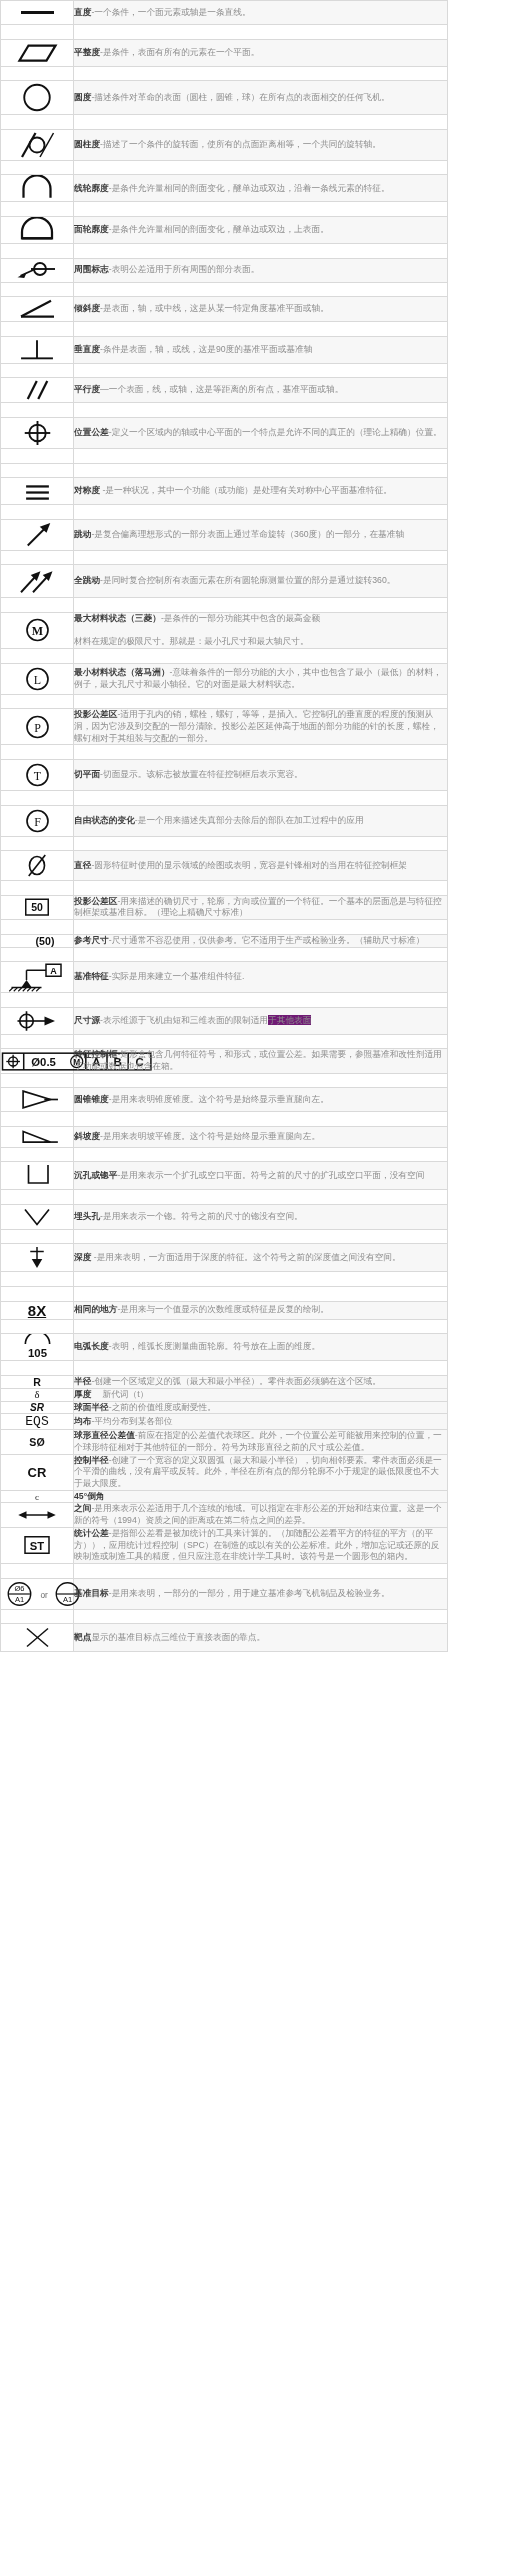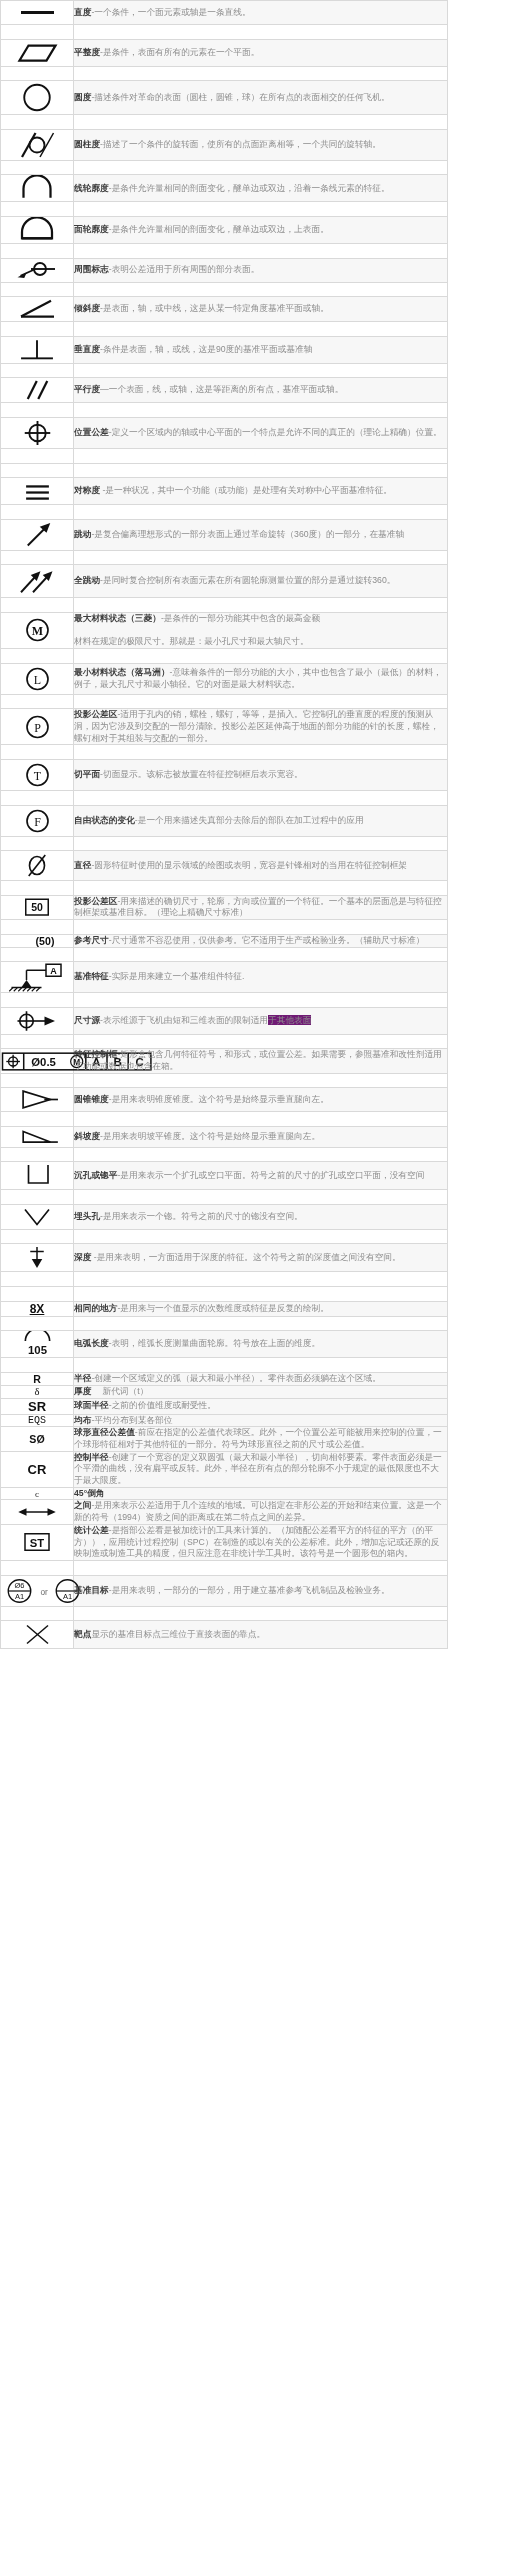--- a/index.html
+++ b/index.html
@@ -479,21 +479,21 @@
       <tr class="spacer-row">
         <td class="sym-cell"></td>
         <td></td>
       </tr>
       <tr class="spacer-row">
         <td class="sym-cell"></td>
         <td></td>
       </tr>
       <tr>
         <td class="sym-cell">
-          <span class="glyph g-sans" style="font-size:12px;text-decoration:underline;">8X</span>
+          <span class="glyph g-sans" style="font-size:15px;text-decoration:underline;">8X</span>
         </td>
         <td class="desc-cell"><span class="term">相同的地方</span><span>-是用来与一个值显示的次数维度或特征是反复的绘制。</span></td>
       </tr>
       <tr class="spacer-row">
         <td class="sym-cell"></td>
         <td></td>
       </tr>
       <tr>
         <td class="sym-cell">
           <svg width="41" height="26" viewBox="0 0 54 34">
@@ -514,27 +514,27 @@
         <td class="desc-cell"><span class="term">半径</span><span>-创建一个区域定义的弧（最大和最小半径）。零件表面必须躺在这个区域。</span></td>
       </tr>
       <tr>
         <td class="sym-cell">
           <span class="glyph g-serif" style="font-size:10.6px;font-weight:normal;">δ</span>
         </td>
         <td class="desc-cell"><span class="term">厚度</span><span>　 新代词（t）</span></td>
       </tr>
       <tr>
         <td class="sym-cell">
-          <span class="glyph g-sans" style="font-size:13px;">SR</span>
+          <span class="glyph g-sans" style="font-size:10px;font-style:italic;">SR</span>
         </td>
         <td class="desc-cell"><span class="term">球面半径</span><span>-之前的价值维度或耐受性。</span></td>
       </tr>
       <tr>
         <td class="sym-cell">
-          <span class="glyph g-mono" style="font-size:10px;font-weight:normal;">EQS</span>
+          <span class="glyph g-mono" style="font-size:13px;font-weight:normal;">EQS</span>
         </td>
         <td class="desc-cell"><span class="term">均布</span><span>-平均分布到某各部位</span></td>
       </tr>
       <tr>
         <td class="sym-cell">
           <span class="glyph g-sans" style="font-size:10.6px;">SØ</span>
         </td>
         <td class="desc-cell"><span class="term">球形直径公差值</span><span>-前应在指定的公差值代表球区。此外，一个位置公差可能被用来控制的位置，一个球形特征相对于其他特征的一部分。符号为球形直径之前的尺寸或公差值。</span></td>
       </tr>
       <tr>

